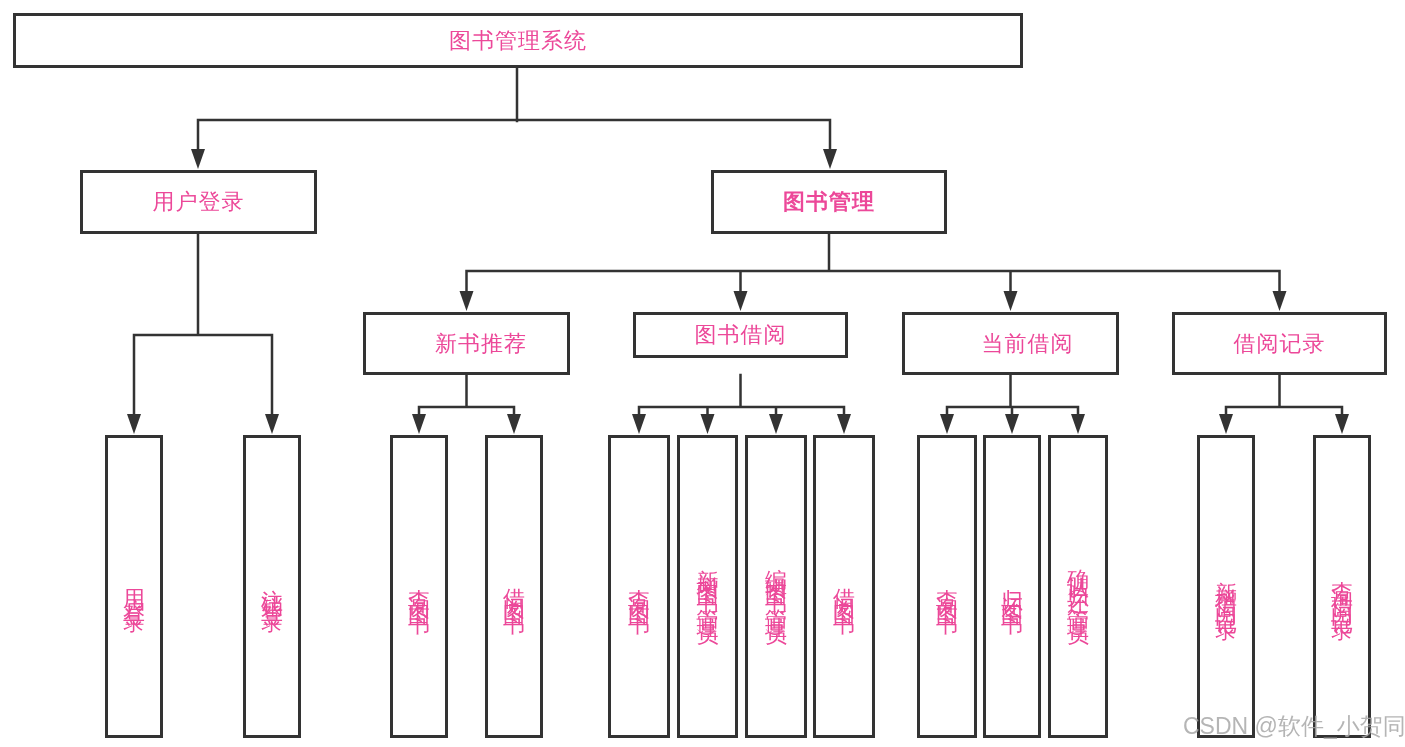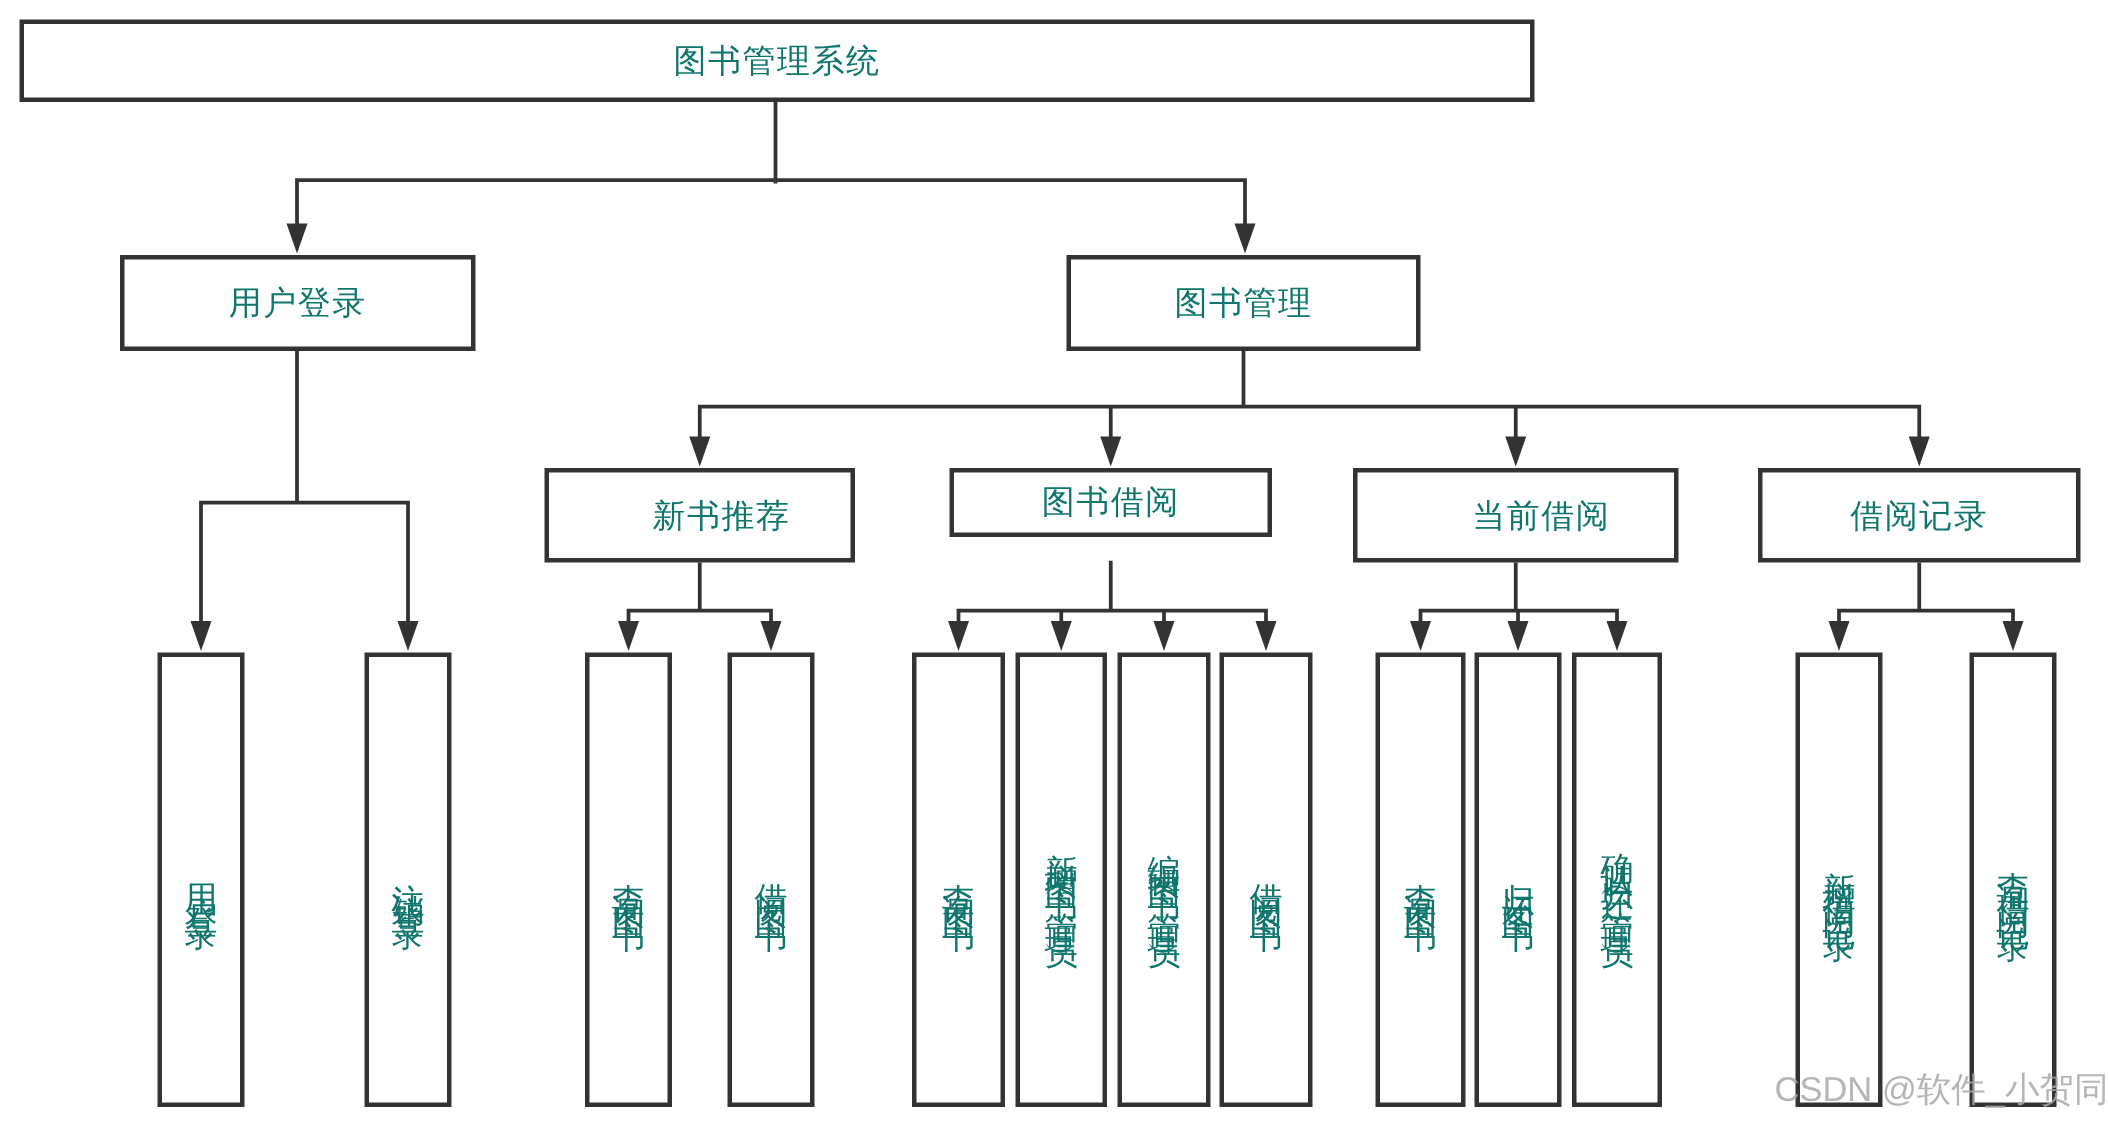--- a/index.html
+++ b/index.html
@@ -9,21 +9,21 @@
     background:#ffffff;
     font-family:"Liberation Sans", sans-serif;
     overflow:hidden;
   }
   #connectors{position:absolute;left:0;top:0;z-index:1;}
   .node{
     position:absolute;
     box-sizing:border-box;
     border:3px solid #333333;
     background:#ffffff;
-    color:#0f766e;
+    color:#ec4899;
     display:flex;
     align-items:center;
     justify-content:center;
     z-index:2;
   }
   .node.h{
     font-size:22px;
     letter-spacing:1px;
     white-space:nowrap;
   }
@@ -102,21 +102,21 @@
       <polygon points="1005,414 1019,414 1012,434"></polygon>
       <polygon points="1071,414 1085,414 1078,434"></polygon>
       <polygon points="1219,414 1233,414 1226,434"></polygon>
       <polygon points="1335,414 1349,414 1342,434"></polygon>
     </g>
   </svg>
 
   <div class="node h" style="left:13px;top:13px;width:1010px;height:55px;">图书管理系统</div>
 
   <div class="node h" style="left:80px;top:170px;width:237px;height:64px;">用户登录</div>
-  <div class="node h" style="left:711px;top:170px;width:236px;height:64px;">图书管理</div>
+  <div class="node h" style="left:711px;top:170px;width:236px;height:64px;font-weight:bold;">图书管理</div>
 
   <div class="node h" style="left:363px;top:312px;width:207px;height:63px;padding-left:29px;">新书推荐</div>
   <div class="node h" style="left:633px;top:312px;width:215px;height:46px;">图书借阅</div>
   <div class="node h" style="left:902px;top:312px;width:217px;height:63px;padding-left:34px;">当前借阅</div>
   <div class="node h" style="left:1172px;top:312px;width:215px;height:63px;">借阅记录</div>
 
   <div class="node v" style="left:105px;top:435px;width:58px;height:303px;">用户登录</div>
   <div class="node v" style="left:243px;top:435px;width:58px;height:303px;">注销登录</div>
 
   <div class="node v" style="left:390px;top:435px;width:58px;height:303px;">查询图书</div>

